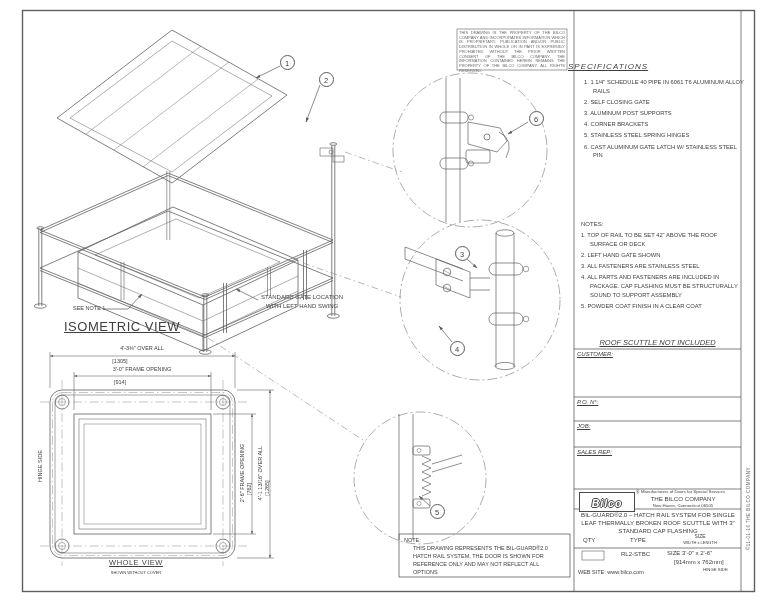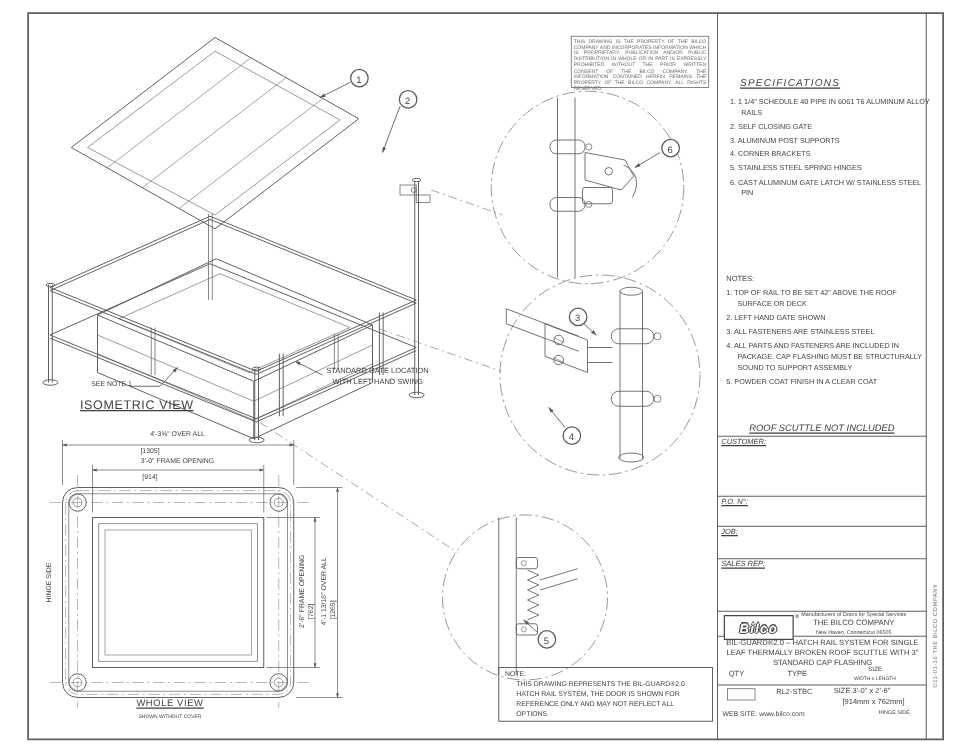--- a/index.html
+++ b/index.html
@@ -215,21 +215,21 @@
     <line x1="252" y1="414" x2="252" y2="534" marker-start="url(#arr)" marker-end="url(#arr)"></line>
     <line x1="237" y1="390" x2="274" y2="390"></line>
         <line x1="237" y1="558" x2="274" y2="558"></line>
     <line x1="270" y1="390" x2="270" y2="558" marker-start="url(#arr)" marker-end="url(#arr)"></line>
   </g>
 </svg>
 
   <div class="lbl wrap" style="left:459px;top:31px;width:106px;font-size:4px;line-height:1.18;color:#6b6b6b;text-align:justify;">THIS DRAWING IS THE PROPERTY OF THE BILCO COMPANY AND INCORPORATES INFORMATION WHICH IS PROPRIETARY. PUBLICATION AND/OR PUBLIC DISTRIBUTION IN WHOLE OR IN PART IS EXPRESSLY PROHIBITED WITHOUT THE PRIOR WRITTEN CONSENT OF THE BILCO COMPANY. THE INFORMATION CONTAINED HEREIN REMAINS THE PROPERTY OF THE BILCO COMPANY. ALL RIGHTS RESERVED.</div>
 
   <div class="lbl" style="left:73px;top:305px;font-size:5.5px;">SEE NOTE 1</div>
-  <div class="lbl u" style="left:64px;top:319px;font-size:10px;letter-spacing:0.5px;">ISOMETRIC VIEW</div>
+  <div class="lbl u" style="left:64px;top:319px;font-size:13px;letter-spacing:0.5px;">ISOMETRIC VIEW</div>
 
   <div class="lbl" style="left:261px;top:294px;font-size:6px;">STANDARD GATE LOCATION</div>
   <div class="lbl" style="left:266px;top:303px;font-size:6px;">WITH LEFT HAND SWING</div>
 
   <div class="balloon" style="left:279.5px;top:54.5px;">1</div>
   <div class="balloon" style="left:318.5px;top:71.5px;">2</div>
   <div class="balloon" style="left:454.5px;top:245.5px;">3</div>
   <div class="balloon" style="left:449.5px;top:340.5px;">4</div>
   <div class="balloon" style="left:429.5px;top:503.5px;">5</div>
   <div class="balloon" style="left:528.5px;top:110.5px;">6</div>
@@ -245,21 +245,21 @@
   <div class="lbl c rot" style="left:242px;top:485px;width:50px;font-size:5.5px;">[1265]</div>
 
   <div class="lbl c rot" style="left:-10px;top:463px;width:100px;font-size:5.5px;">HINGE SIDE</div>
 
   <div class="lbl c u" style="left:86px;top:558px;width:100px;font-size:7.5px;letter-spacing:0.5px;">WHOLE VIEW</div>
   <div class="lbl c" style="left:86px;top:570px;width:100px;font-size:4px;">SHOWN WITHOUT COVER</div>
 
   <div class="lbl" style="left:404px;top:537px;font-size:5.5px;">NOTE:</div>
   <div class="lbl wrap" style="left:413px;top:545px;width:150px;font-size:5.5px;line-height:1.45;">THIS DRAWING REPRESENTS THE BIL-GUARD®2.0 HATCH RAIL SYSTEM, THE DOOR IS SHOWN FOR REFERENCE ONLY AND MAY NOT REFLECT ALL OPTIONS</div>
 
-  <div class="lbl i u" style="left:592px;top:62px;font-size:8px;letter-spacing:1px;">SPECIFICATIONS</div>
+  <div class="lbl i u" style="left:568px;top:62px;font-size:8px;letter-spacing:1px;">SPECIFICATIONS</div>
   <div style="position:absolute;left:584px;top:78px;width:160px;">
     <div class="li">1. 1 1/4" SCHEDULE 40 PIPE IN 6061 T6 ALUMINUM ALLOY RAILS</div>
     <div class="li">2. SELF CLOSING GATE</div>
     <div class="li">3. ALUMINUM POST SUPPORTS</div>
     <div class="li">4. CORNER BRACKETS</div>
     <div class="li">5. STAINLESS STEEL SPRING HINGES</div>
     <div class="li">6. CAST ALUMINUM GATE LATCH W/ STAINLESS STEEL PIN</div>
   </div>
 
   <div class="lbl" style="left:581px;top:221px;font-size:6px;">NOTES:</div>

